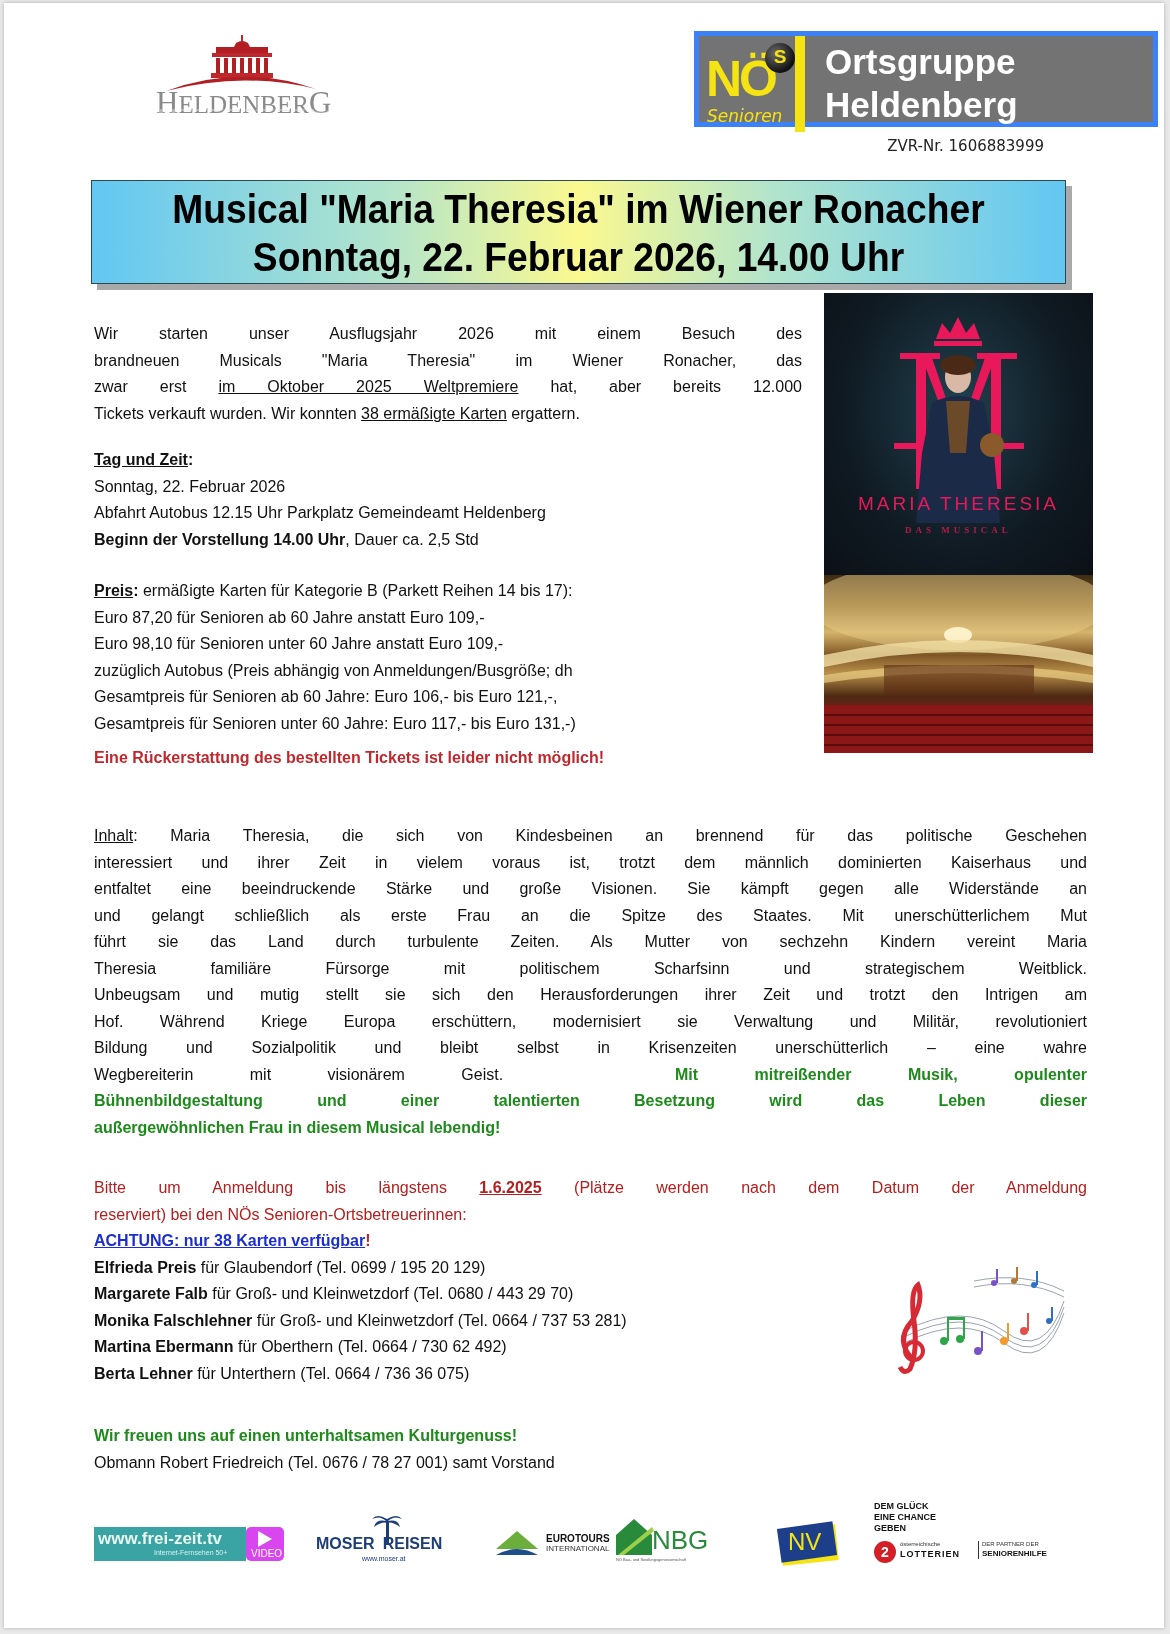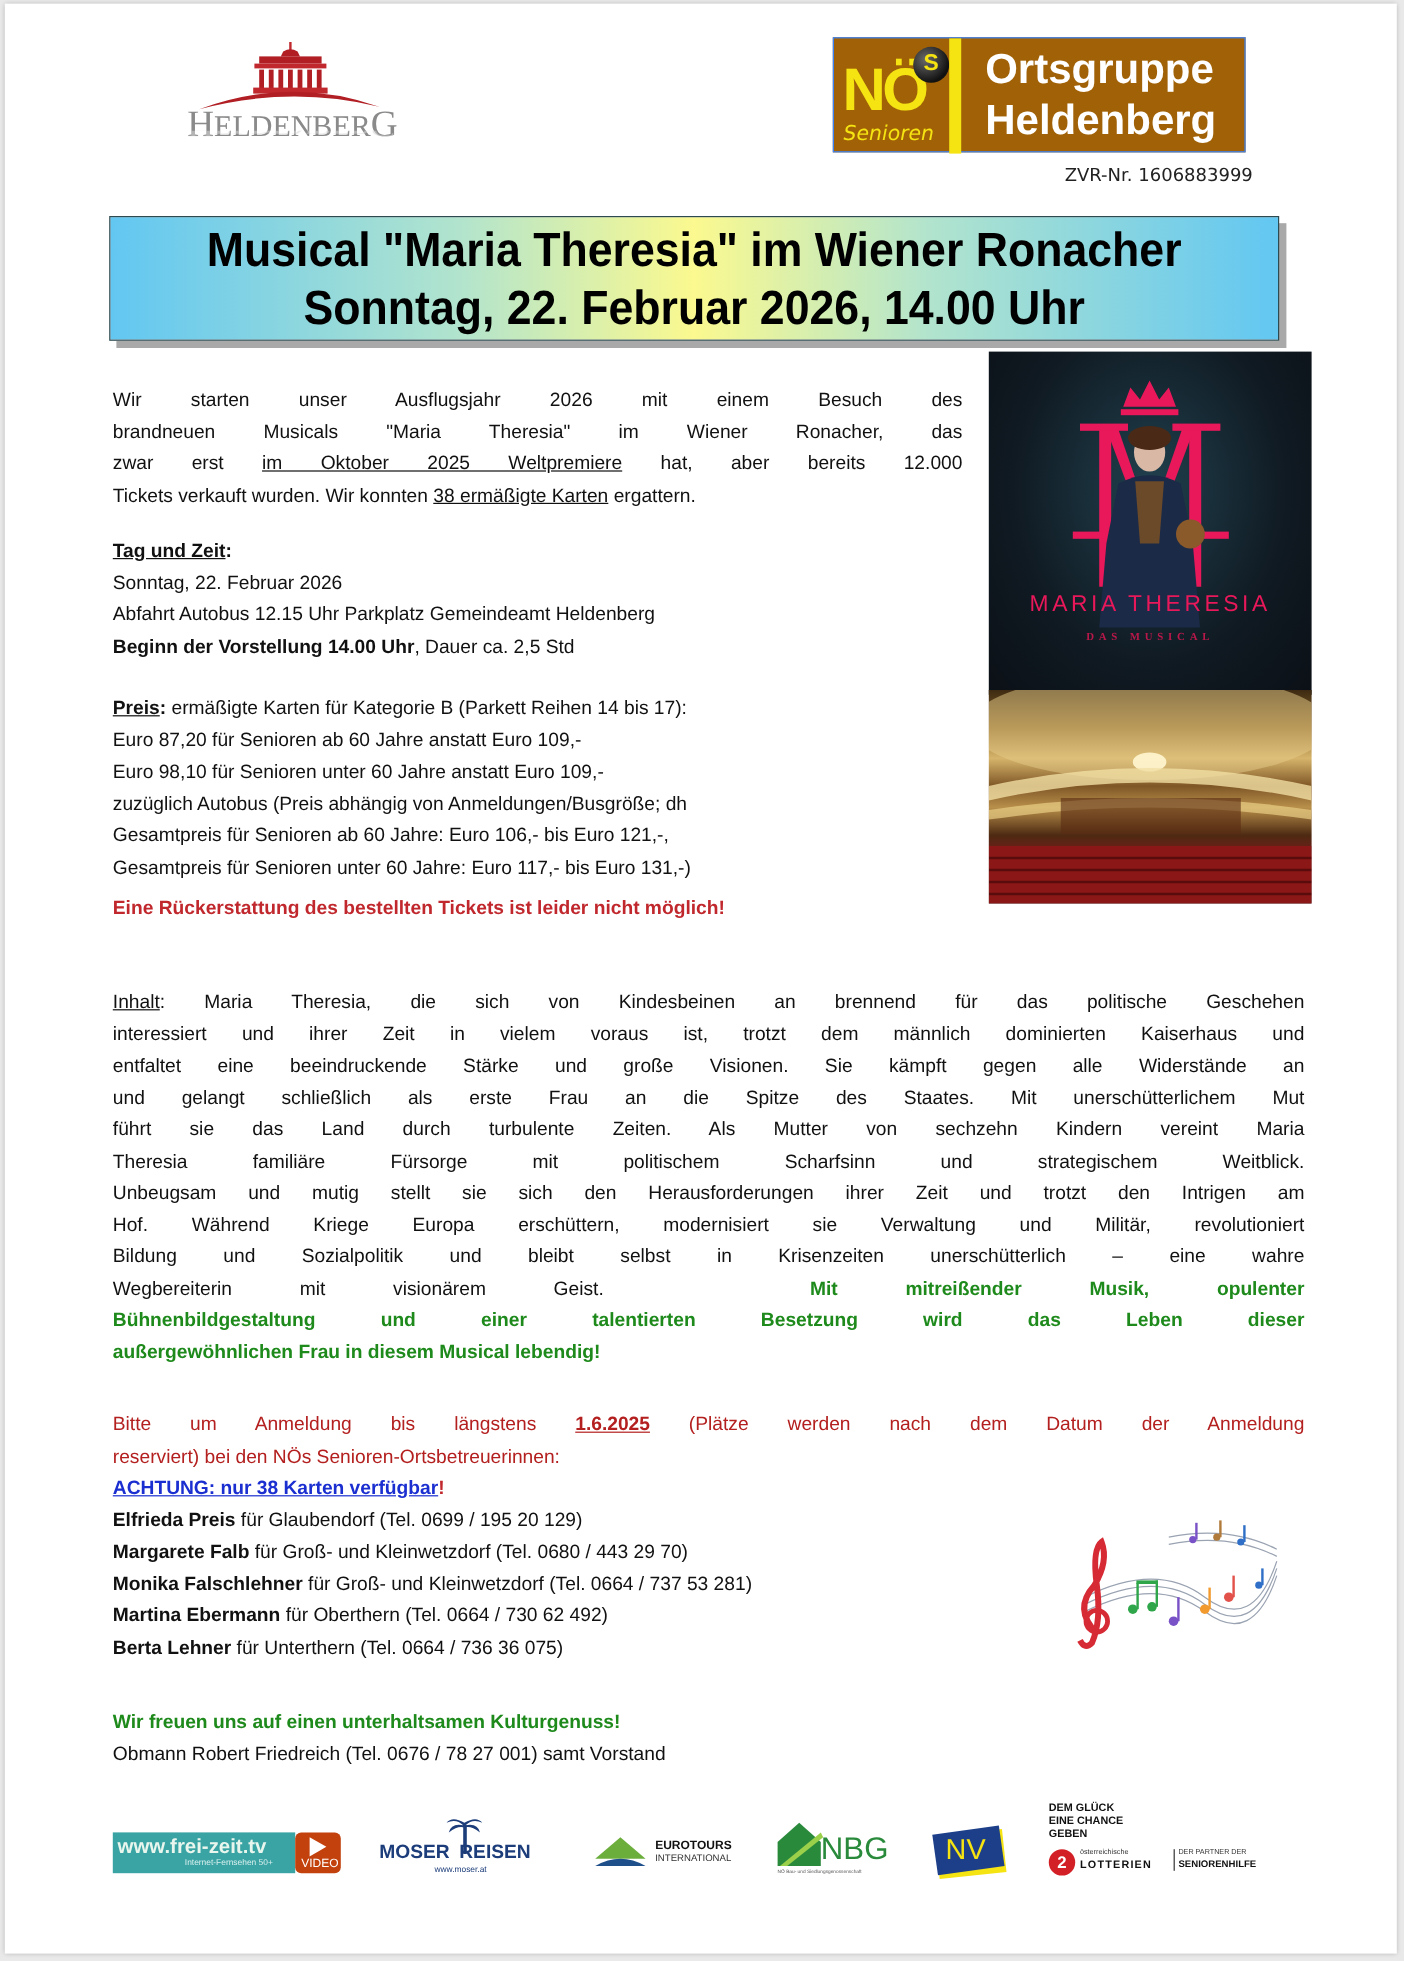--- a/index.html
+++ b/index.html
@@ -15,22 +15,22 @@
     position: absolute; left: 0; top: 46px; width: 172px; text-align: center;
     font-family: "Liberation Serif", serif; font-size: 31px; color: #8a8a8a; letter-spacing: 0px;
   }
   .hb-text .small { font-size: 25px; }
   .hb-reflect {
     position: absolute; left: 0; top: 78px; width: 172px; height: 16px; text-align: center;
     font-family: "Liberation Serif", serif; font-size: 31px; color: #d8d8d8; transform: scaleY(-0.5);
     transform-origin: top; opacity: 0.55; overflow: hidden;
   }
   .noe-logo {
-    position: absolute; left: 690px; top: 28px; width: 344px; height: 96px;
-    background: #a16207; border: 1px solid #3b82f6;
+    position: absolute; left: 690px; top: 28px; width: 464px; height: 96px;
+    background: #737373; border: 5px solid #3b82f6;
   }
   .noe-mark { position: absolute; left: 0; top: 0; width: 103px; height: 96px; }
   .noe-text {
     position: absolute; left: 7px; top: 14px; font-size: 50px; font-weight: bold; color: #f5e312;
     letter-spacing: -3px; font-family: "Liberation Sans", sans-serif;
   }
   .noe-s {
     position: absolute; left: 66px; top: 7px; width: 30px; height: 30px; border-radius: 50%;
     background: radial-gradient(circle at 35% 35%, #6a6a6a, #111 70%); color: #f5e312;
     font-size: 19px; font-weight: bold; text-align: center; line-height: 28px; font-family: "Liberation Sans", sans-serif;
@@ -267,21 +267,21 @@
     <div class="green">Wir freuen uns auf einen unterhaltsamen Kulturgenuss!</div>
     <div>Obmann Robert Friedreich (Tel. 0676 / 78 27 001) samt Vorstand</div>
   </div>
 
   <div class="logos">
 
     <div class="logo" style="left:0;top:16px;width:190px;height:34px;">
       <div style="position:absolute;left:0;top:0;width:152px;height:34px;background:#3aa3a4;"></div>
       <div style="position:absolute;left:4px;top:2px;color:#e8f6ee;font-weight:bold;font-size:17px;">www.frei-zeit.tv</div>
       <div style="position:absolute;left:60px;top:22px;color:#d8f0ee;font-size:7px;">Internet-Fernsehen 50+</div>
-      <div style="position:absolute;left:152px;top:0;width:38px;height:34px;background:#c2410c;border-radius:5px;">
+      <div style="position:absolute;left:152px;top:0;width:38px;height:34px;background:#d946ef;border-radius:5px;">
         <div style="position:absolute;left:12px;top:4px;width:0;height:0;border-left:14px solid #fff;border-top:8px solid transparent;border-bottom:8px solid transparent;"></div>
         <div style="position:absolute;left:5px;top:21px;color:#fff;font-size:10px;">VIDEO</div>
       </div>
     </div>
 
     <div class="logo" style="left:222px;top:0;width:140px;height:56px;">
       <svg width="30" height="34" viewBox="0 0 30 34" style="position:absolute;left:56px;top:0;">
         <path d="M15 8 Q5 2 0 8 Q8 4 14 10 Q4 8 2 16 Q10 10 15 12 Q20 10 28 16 Q26 8 16 10 Q22 4 30 8 Q25 2 15 8 Z" fill="#1c3d7a"></path>
         <rect x="14" y="10" width="3" height="24" fill="#1c3d7a"></rect>
       </svg>
@@ -293,21 +293,21 @@
 
     <div class="logo" style="left:400px;top:18px;width:140px;height:36px;">
       <svg width="46" height="28" viewBox="0 0 46 28" style="position:absolute;left:0;top:0;">
         <path d="M23 2 L44 20 L2 20 Z" fill="#6cae3c"></path>
         <path d="M2 26 Q23 14 44 26 Z" fill="#1f4f8a"></path>
       </svg>
       <div style="position:absolute;left:52px;top:4px;font-size:10px;font-weight:bold;color:#111;">EUROTOURS</div>
       <div style="position:absolute;left:52px;top:15px;font-size:8px;color:#333;">INTERNATIONAL</div>
     </div>
 
-    <div class="logo" style="left:552px;top:6px;width:100px;height:48px;">
+    <div class="logo" style="left:520px;top:6px;width:100px;height:48px;">
       <svg width="44" height="40" viewBox="0 0 44 40" style="position:absolute;left:0;top:0;">
         <path d="M2 18 L20 2 L38 18 L38 38 L2 38 Z" fill="#2a8a3c"></path>
         <path d="M4 38 L38 10 L40 14 L10 38 Z" fill="#9bd04a"></path>
       </svg>
       <div style="position:absolute;left:38px;top:8px;font-size:26px;color:#2a8a3c;">NBG</div>
       <div style="position:absolute;left:2px;top:40px;font-size:4px;color:#555;white-space:nowrap;">NÖ Bau- und Siedlungsgenossenschaft</div>
     </div>
 
     <div class="logo" style="left:685px;top:14px;width:60px;height:40px;">
       <div style="position:absolute;left:2px;top:2px;width:56px;height:36px;background:#f5e312;transform:rotate(-6deg);"></div>

